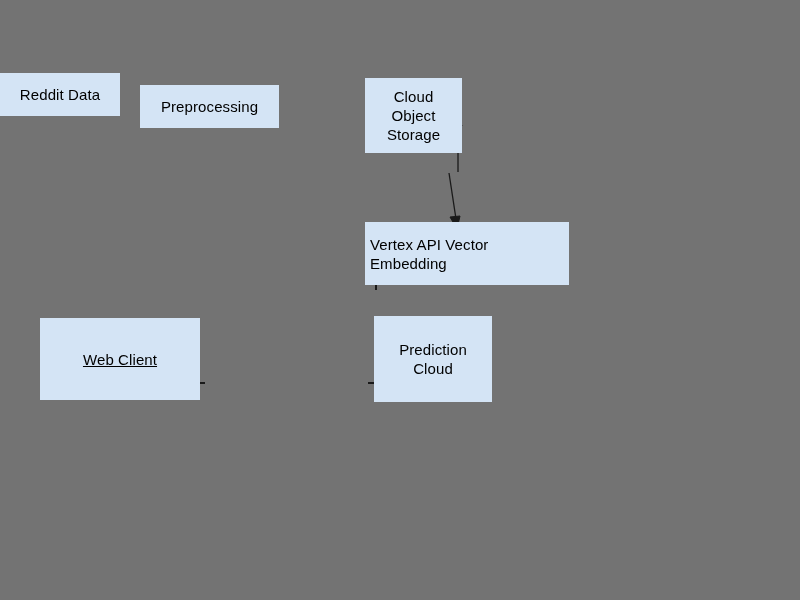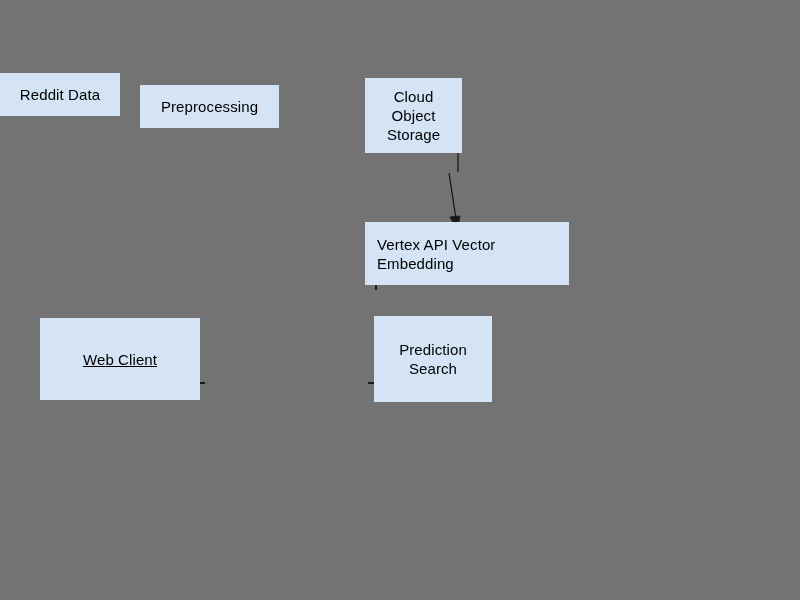--- a/index.html
+++ b/index.html
@@ -26,21 +26,21 @@
     display: flex;
     align-items: center;
     justify-content: center;
     text-align: center;
     white-space: pre-line;
     letter-spacing: 0.1px;
   }
   .node.align-left {
     justify-content: flex-start;
     text-align: left;
-    padding-left: 12px;
+    padding-left: 5px;
   }
   .edge-svg {
     position: absolute;
     left: 0;
     top: 0;
     width: 800px;
     height: 600px;
     pointer-events: none;
     overflow: visible;
   }
@@ -88,15 +88,15 @@
   <div class="node" style="left:365px; top:78px; width:97px; height:75px;">Cloud
 Object
 Storage</div>
 
   <div class="node align-left" style="left:365px; top:222px; width:204px; height:63px;">Vertex API Vector
 Embedding</div>
 
   <div class="node" style="left:40px; top:318px; width:160px; height:82px;text-decoration:underline;">Web Client</div>
 
   <div class="node" style="left:374px; top:316px; width:118px; height:86px;">Prediction
-Search</div>
+Cloud</div>
 
 </div>
 
 </body></html>

